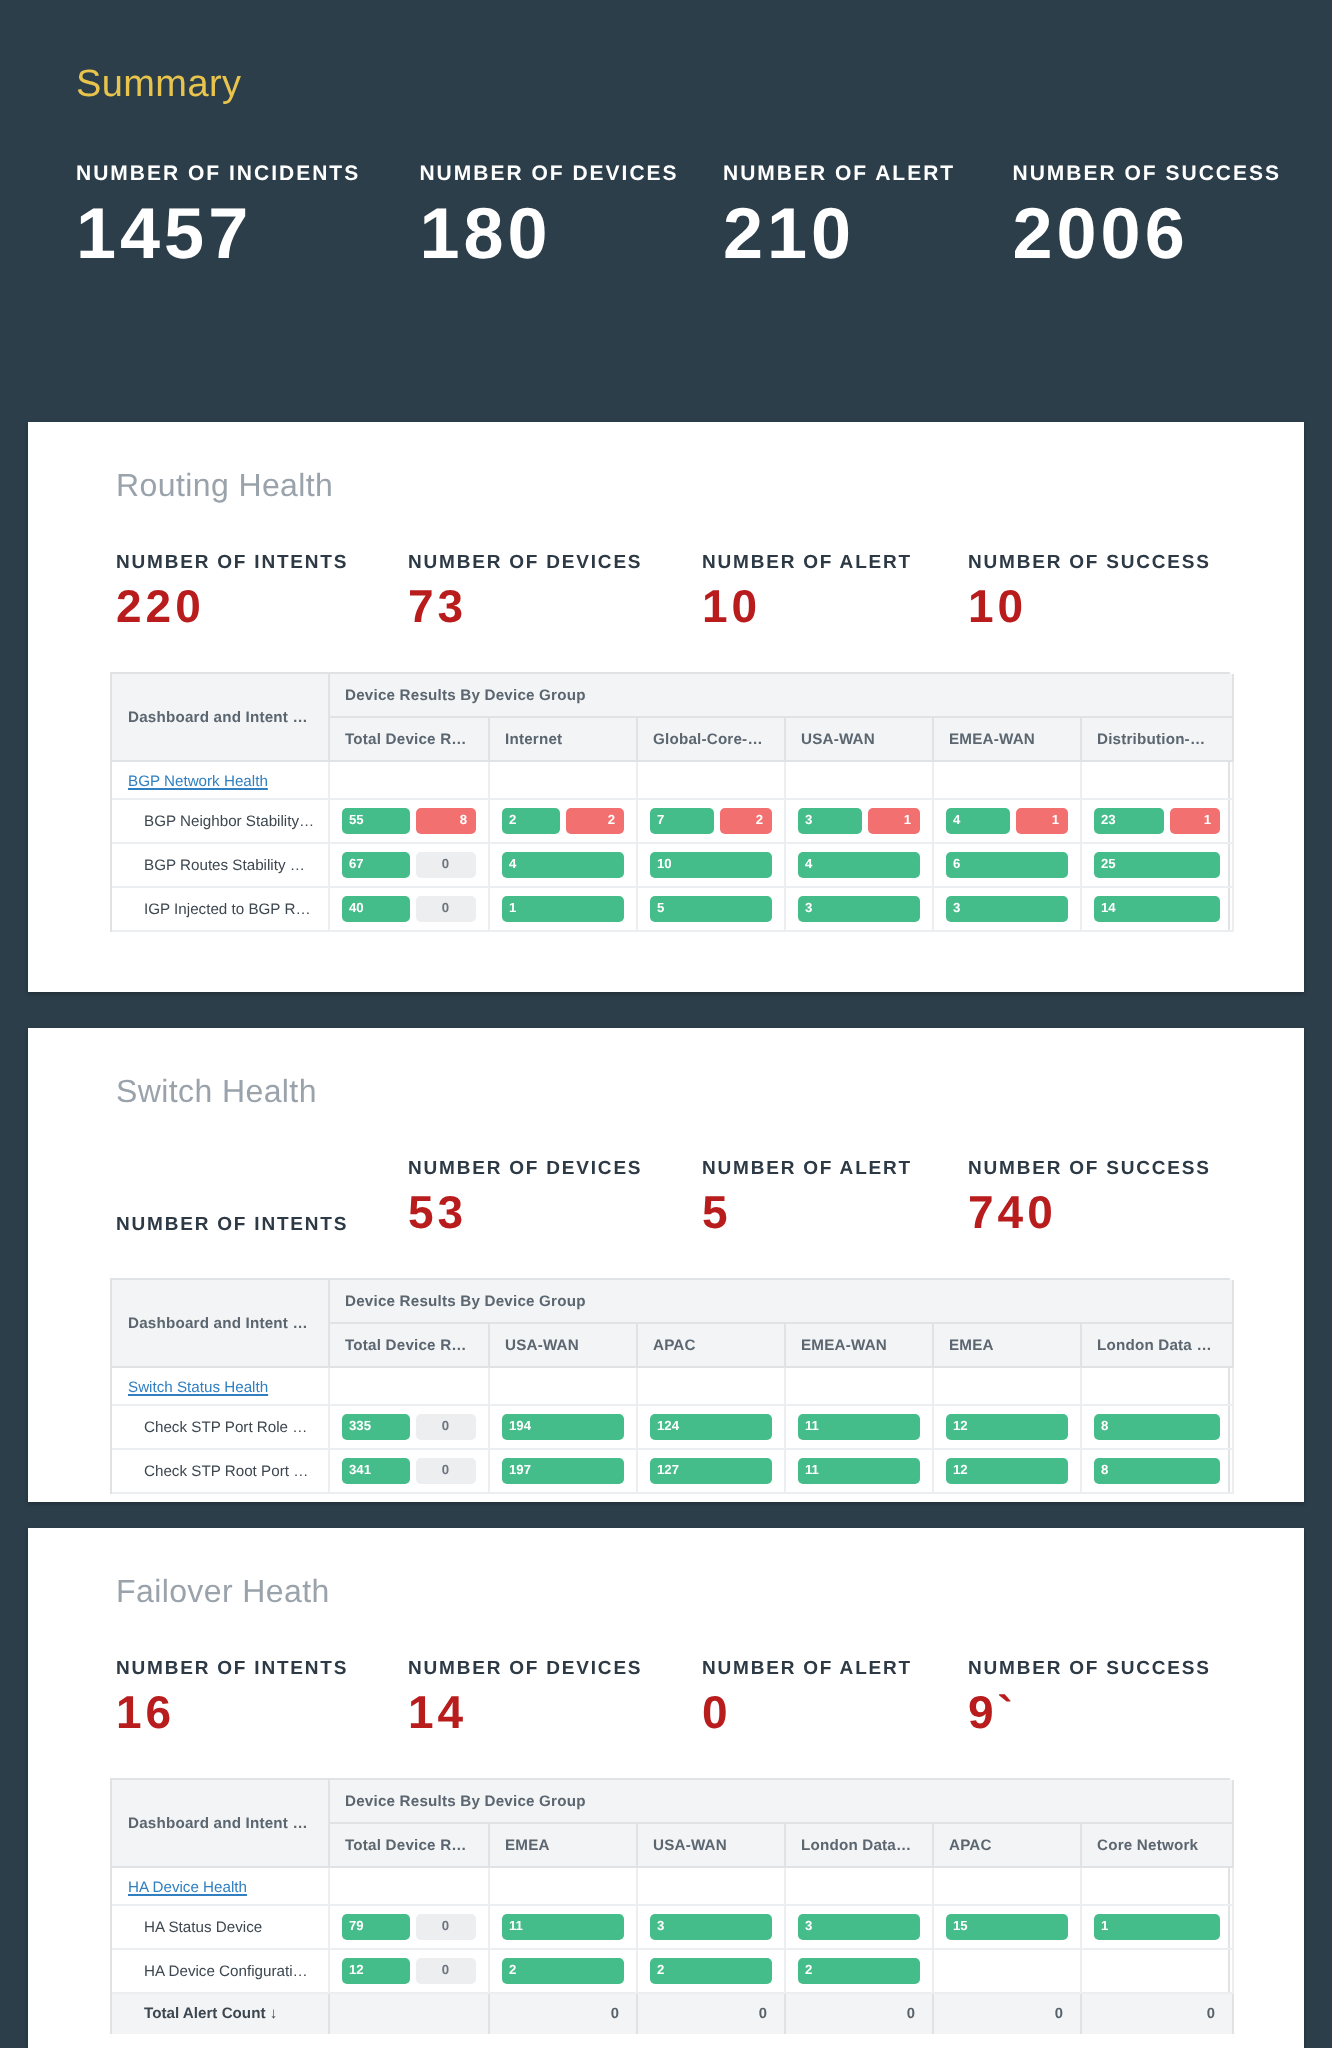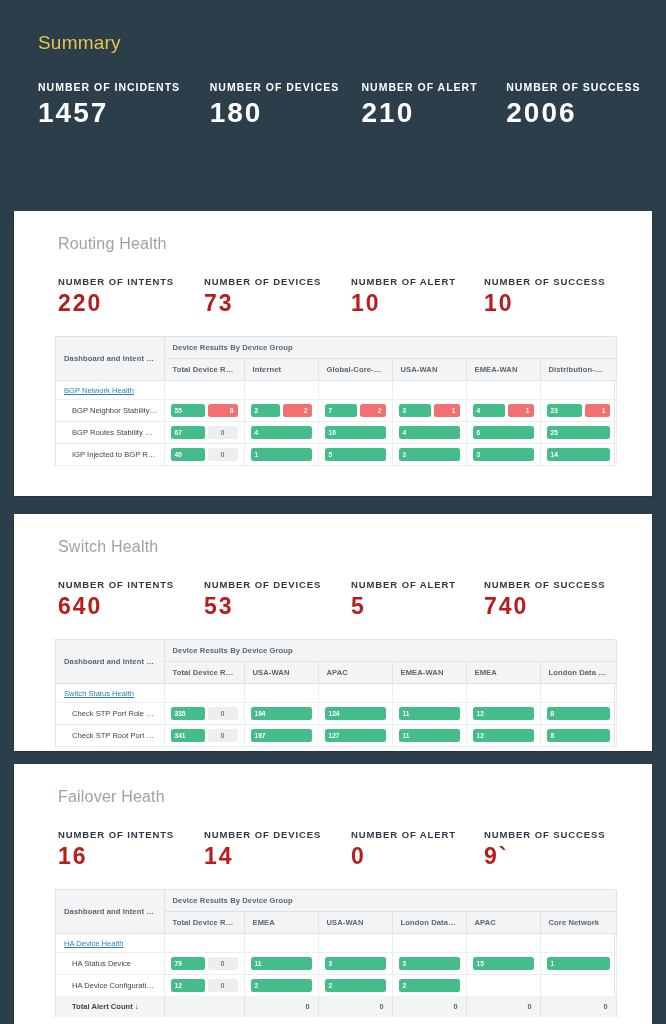--- a/index.html
+++ b/index.html
@@ -17,21 +17,21 @@
     color:#e8c44d; font-size:19px; font-weight:400;
     letter-spacing:.2px; margin-bottom:27px;
   }
   .kpi-row { display:flex;align-items:flex-end; }
   .kpi { }
   .kpi-label {
     color:#ffffff; font-size:10.5px; font-weight:bold;
     letter-spacing:1.0px; white-space:nowrap;
   }
   .kpi-value {
-    color:#ffffff; font-size:28px; font-weight:bold;
+    color:#ffffff; font-size:36px; font-weight:bold;
     letter-spacing:2px; margin-top:5px; line-height:1.05;
   }
   .summary .kpi:nth-child(1){ width:172px; }
   .summary .kpi:nth-child(2){ width:152px; }
   .summary .kpi:nth-child(3){ width:145px; }
   .summary .kpi:nth-child(4){ width:160px; }
 
   
   .card {
     position:absolute; left:14px; width:638px;
@@ -292,21 +292,20 @@
           </tr>
         </tbody>
       </table>
     </div>
      </div>
 <div class="card" id="card-switch">
     <div class="card-title">Switch Health</div>
      <div class="kpi-row">
     <div class="kpi">
       <div class="kpi-label">NUMBER OF INTENTS</div>
-      <div class="kpi-value">640</div>
     </div>
     <div class="kpi">
       <div class="kpi-label">NUMBER OF DEVICES</div>
       <div class="kpi-value">53</div>
     </div>
     <div class="kpi">
       <div class="kpi-label">NUMBER OF ALERT</div>
       <div class="kpi-value">5</div>
     </div>
     <div class="kpi">

